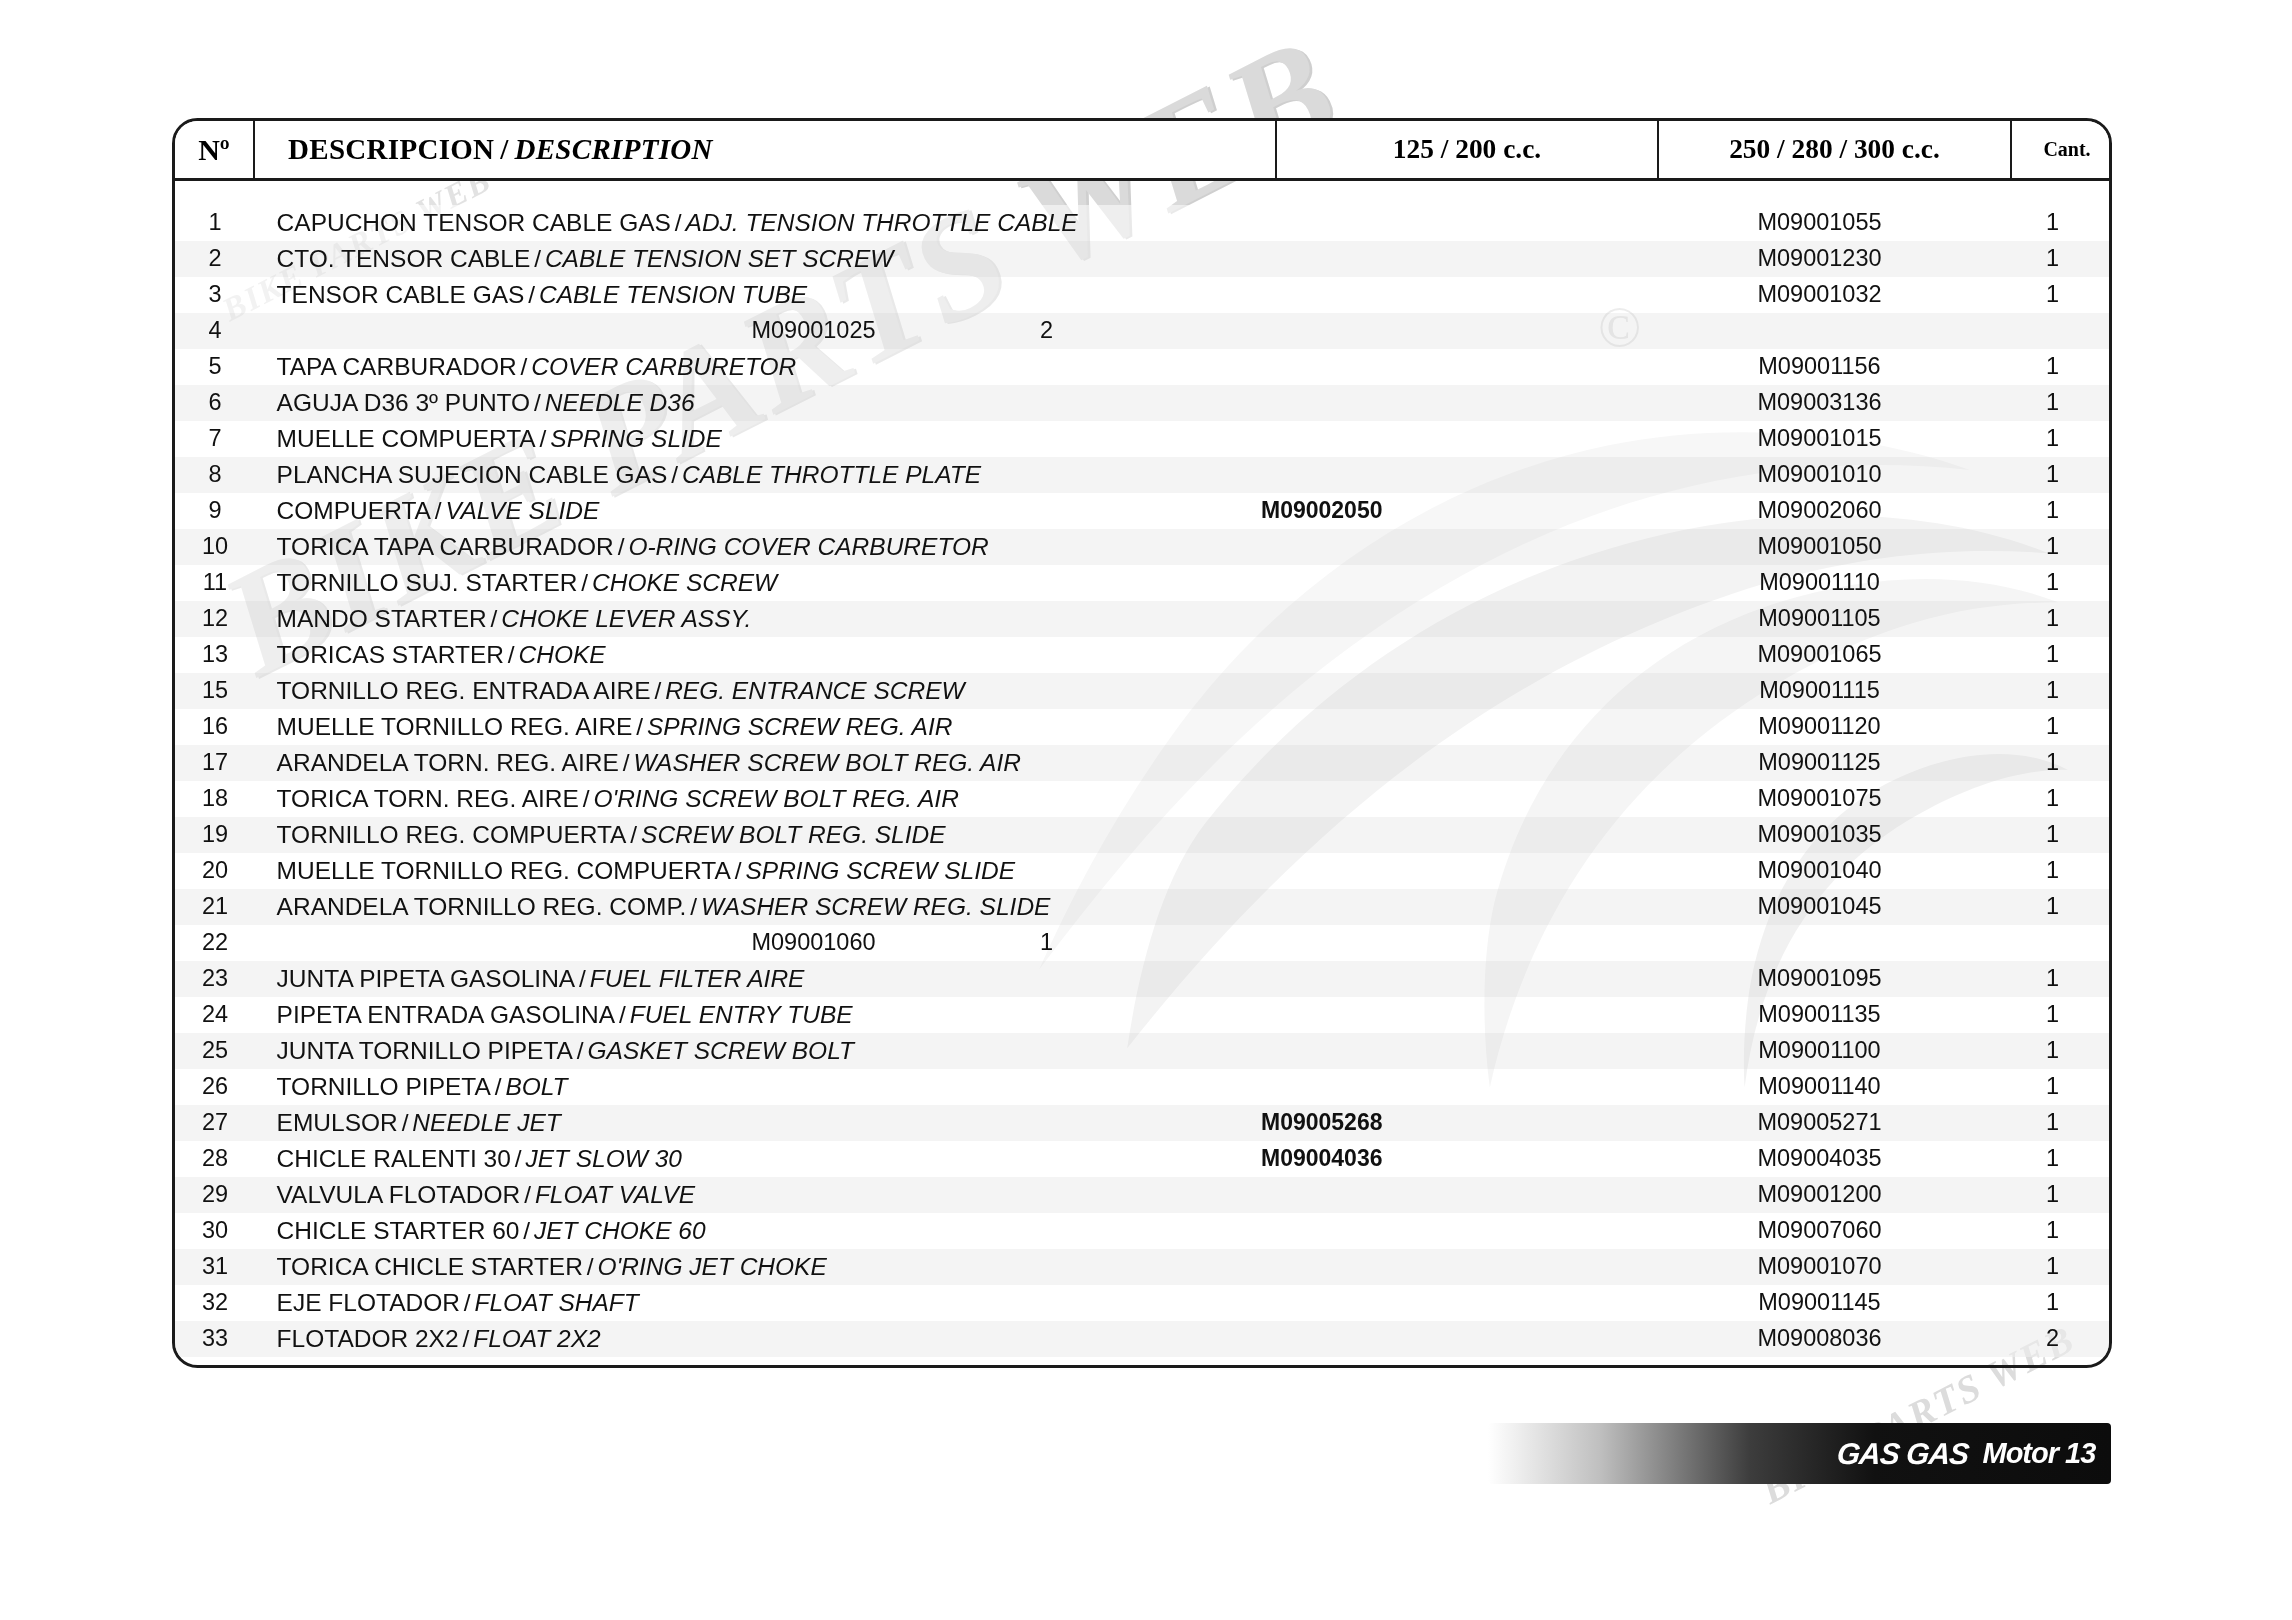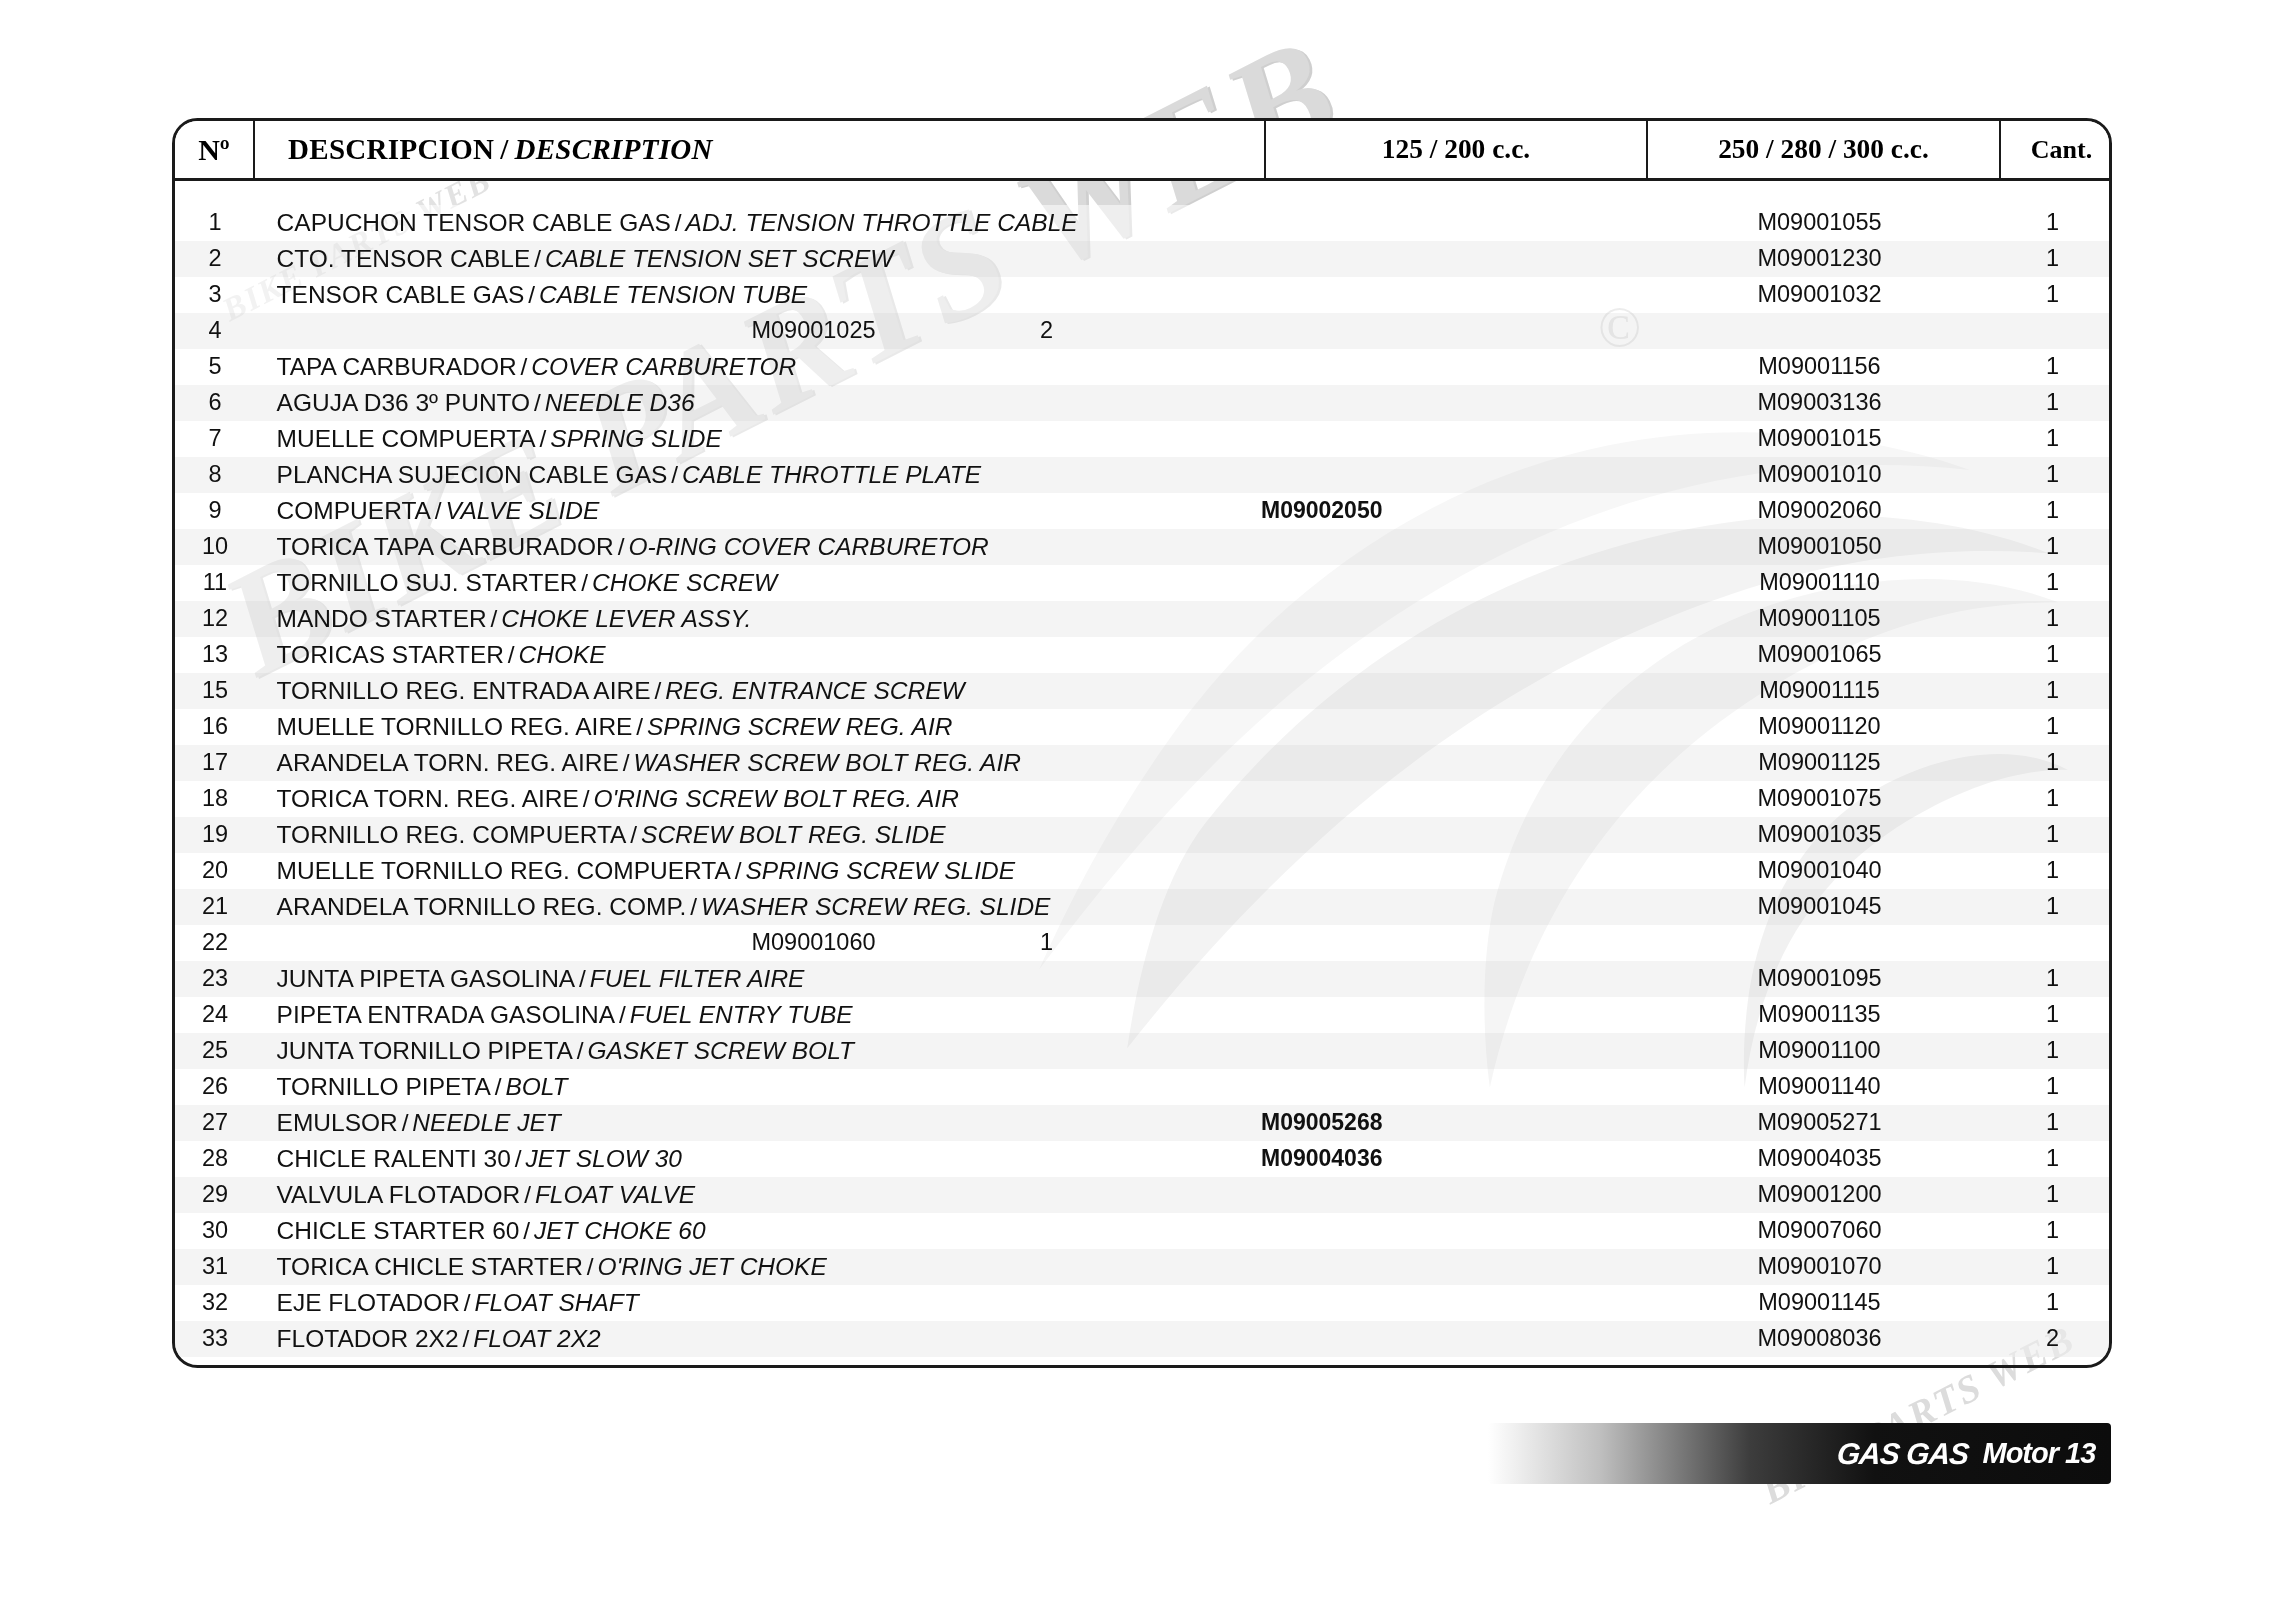--- a/index.html
+++ b/index.html
@@ -125,23 +125,23 @@
     border-right: 2.9px solid #1a1a1a;
     text-align: right;
   }
   .h-c2 {
     width: 353px;
     justify-content: center;
     font-size: 27.4px;
     border-right: 2.9px solid #1a1a1a;
   }
   .h-cant {
-    width: 108px;
+    width: 97px;
     justify-content: center;
-    font-size: 26px;
+    font-size: 20px;
     padding-left: 13px;
   }
 
   .rows {
     position: relative;
   }
   .row {
     display: flex;
     align-items: center;
     height: 36px;

